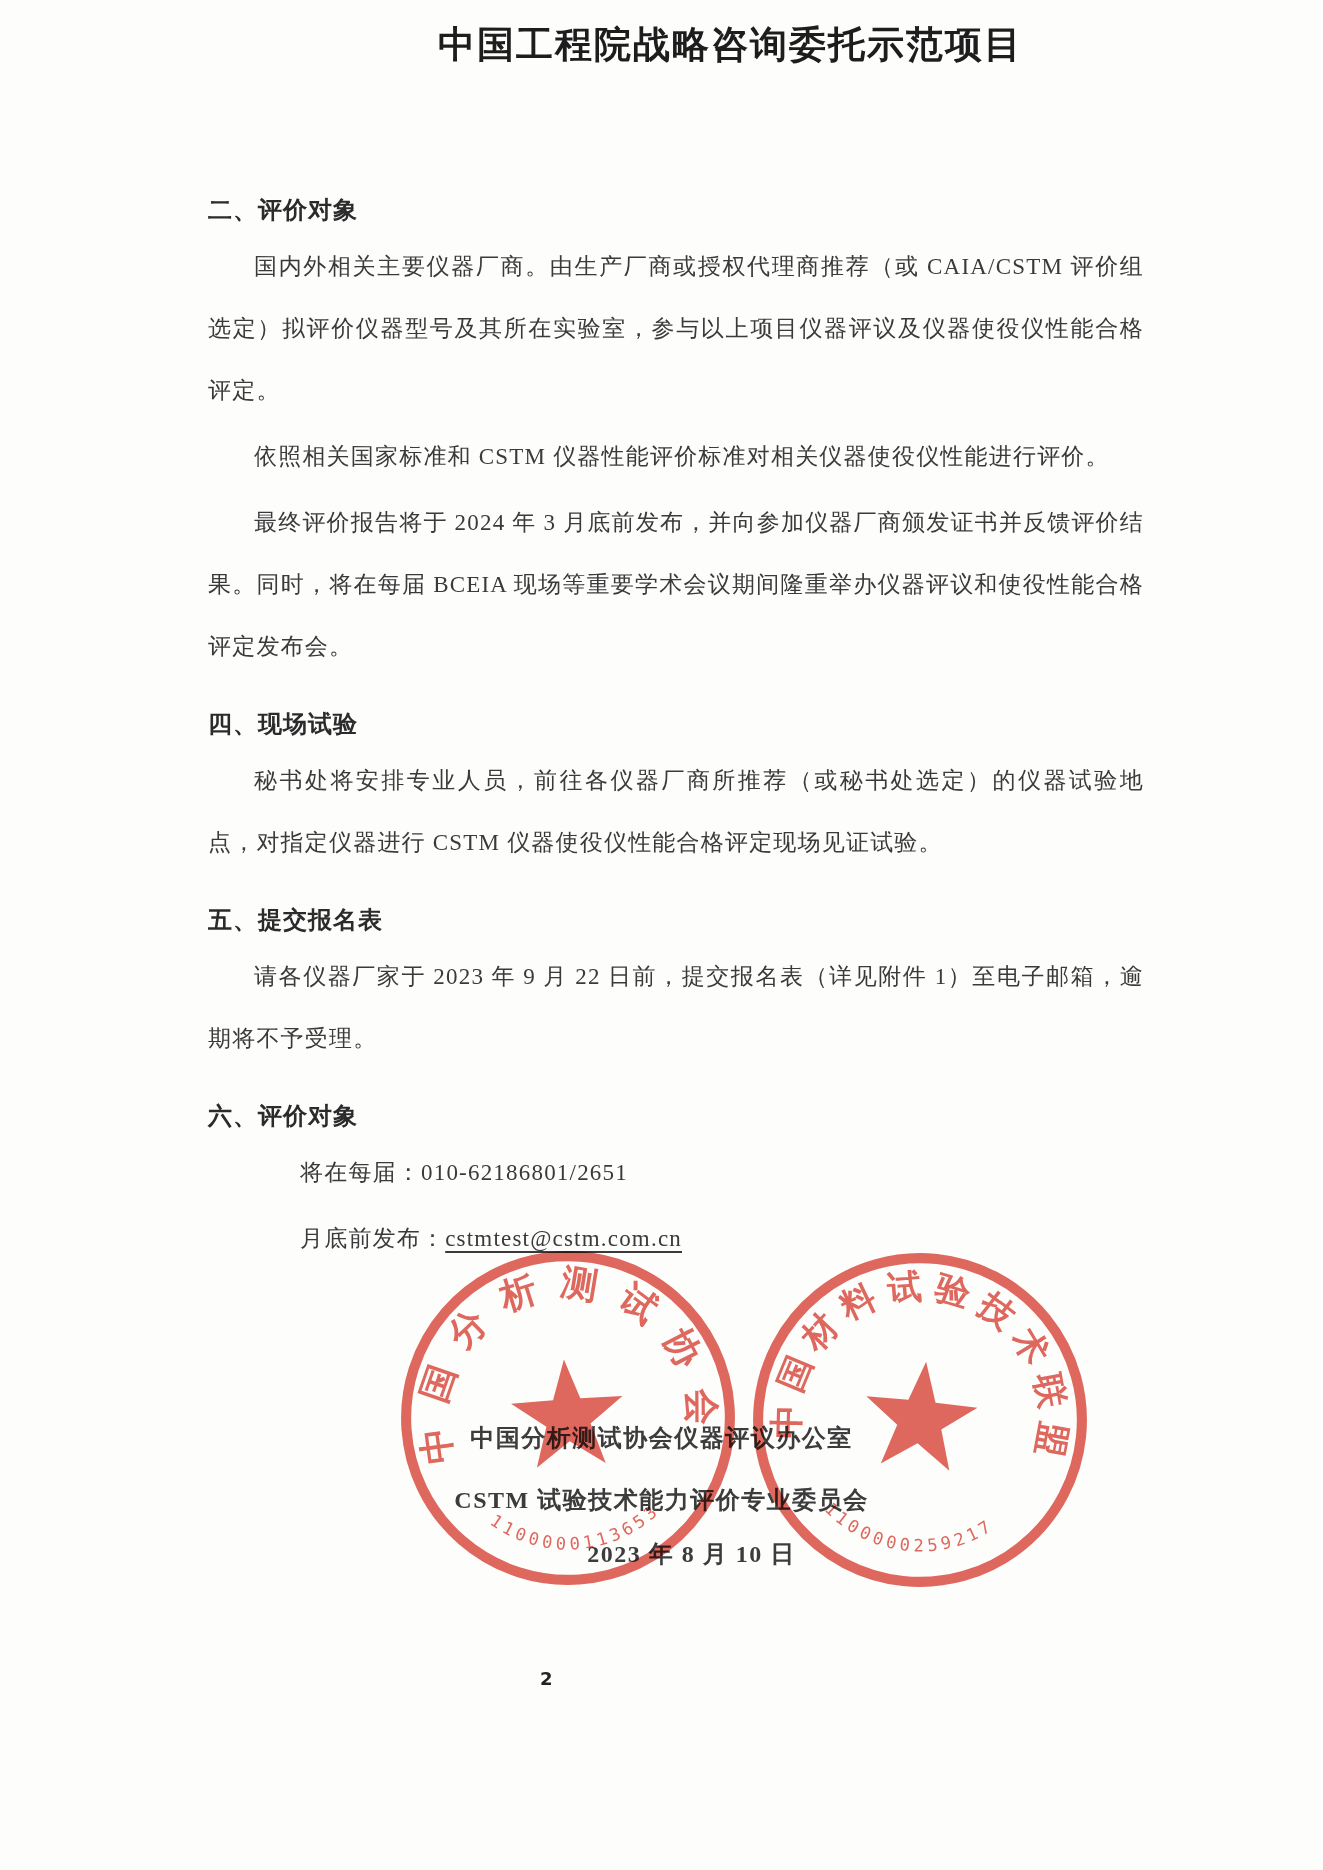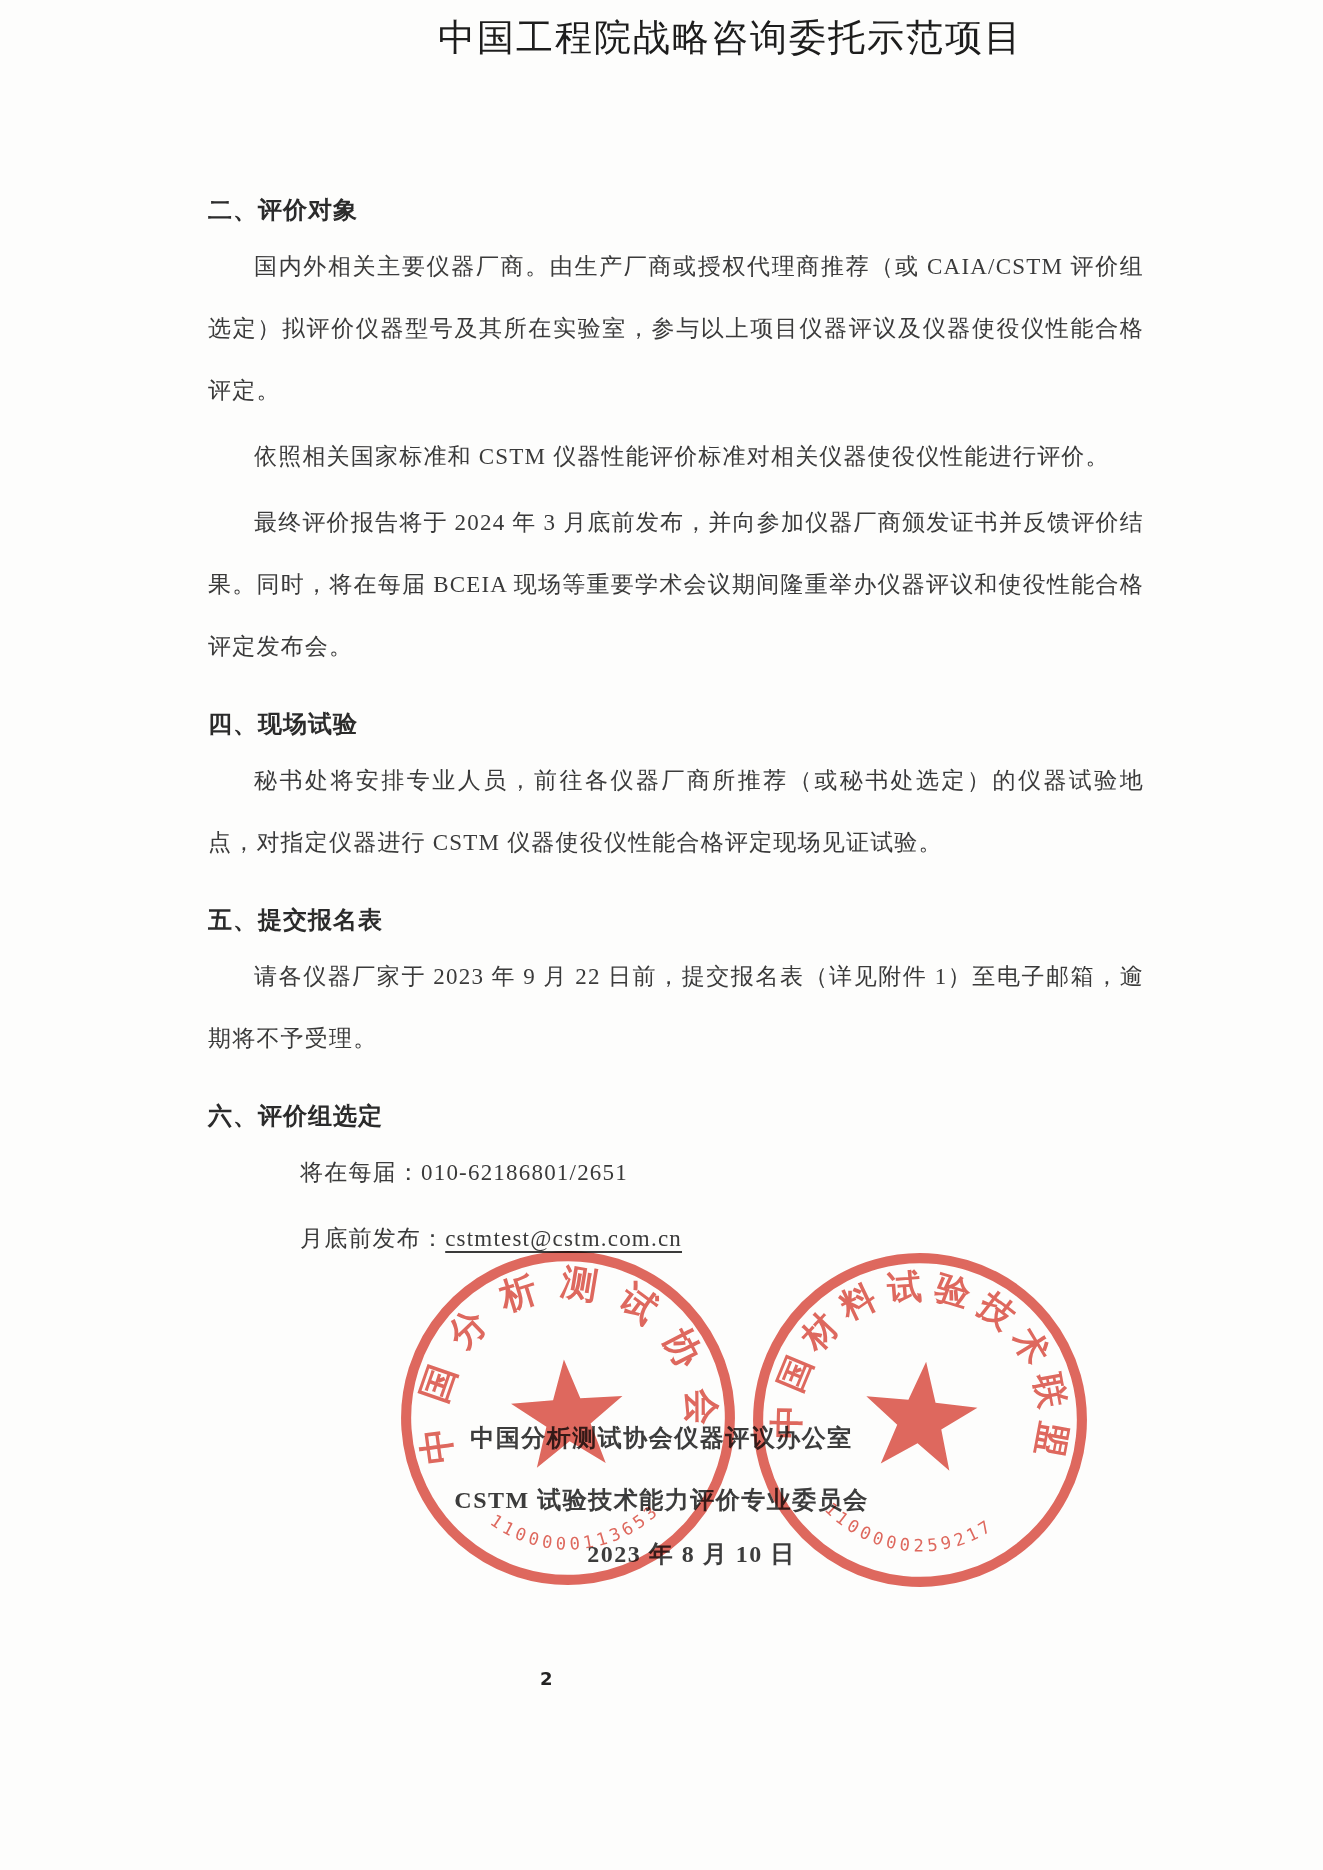--- a/index.html
+++ b/index.html
@@ -12,26 +12,26 @@
     width:1323px;
     height:1870px;
     margin:0 auto;
     background:#fdfdfc;
     color:#3a3a3a;
     overflow:hidden;
   }
   
   .doc-title{
     position:absolute;
-    top:13px;
+    top:20px;
     left:50%;
     transform:translateX(calc(-50% + 69px));
     white-space:nowrap;
     font-size:37px;
-    font-weight:400;
+    font-weight:700;
     letter-spacing:2px;
     color:#1d1d1d;
   }
   
   .doc-body{
     position:absolute;
     top:168px;
     left:208px;
     width:936px;
   }
@@ -141,21 +141,21 @@
       <h2>四、现场试验</h2>
       <p>秘书处将安排专业人员，前往各仪器厂商所推荐（或秘书处选定）的仪器试验地点，对指定仪器进行 CSTM 仪器使役仪性能合格评定现场见证试验。</p>
     </div>
 
     <div class="doc-section">
       <h2>五、提交报名表</h2>
       <p>请各仪器厂家于 2023 年 9 月 22 日前，提交报名表（详见附件 1）至电子邮箱，逾期将不予受理。</p>
     </div>
 
     <div class="doc-section">
-      <h2>六、评价组选定</h2>
+      <h2>六、评价对象</h2>
       <p class="contact-line"><span>将在每届：</span><span>010-62186801/2651</span></p>
       <p class="contact-line"><span>月底前发布：</span><span class="email-value">cstmtest@cstm.com.cn</span></p>
     </div>
 
   </div>
 
   <div class="seal-area">
 
     <div class="stamp-line stamp-line-1">中国分析测试协会仪器评议办公室</div>
     <div class="stamp-line stamp-line-2">CSTM 试验技术能力评价专业委员会</div>

